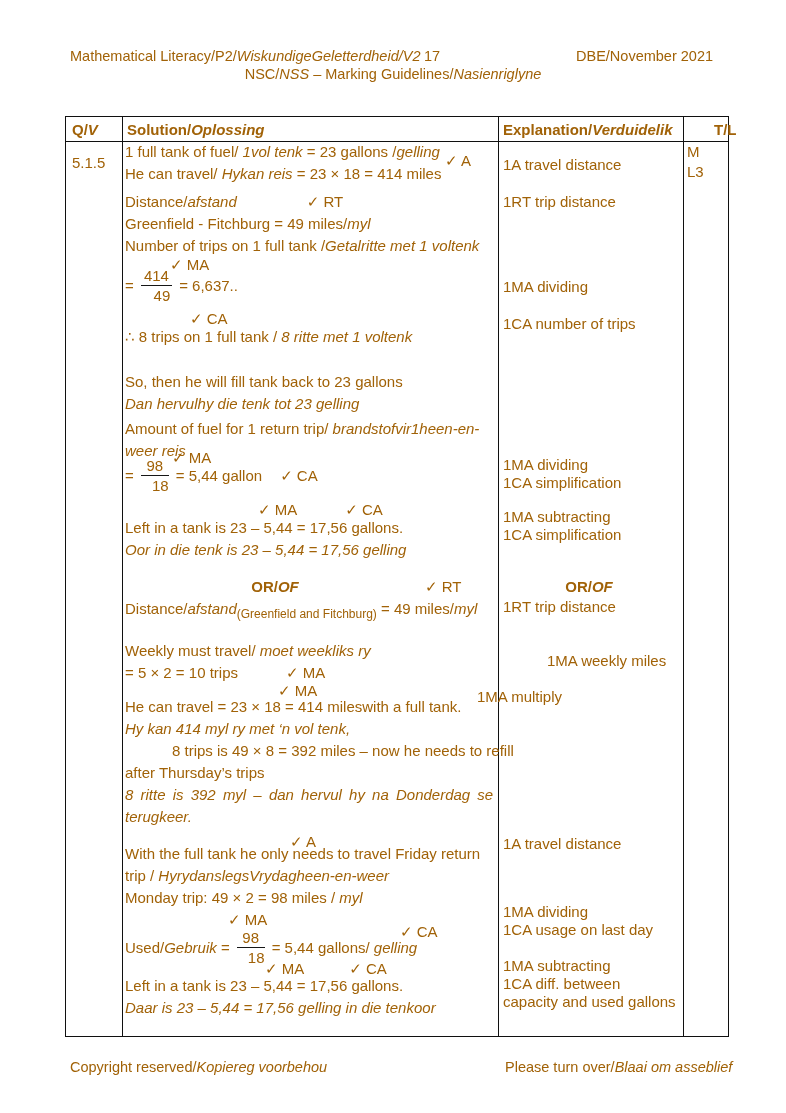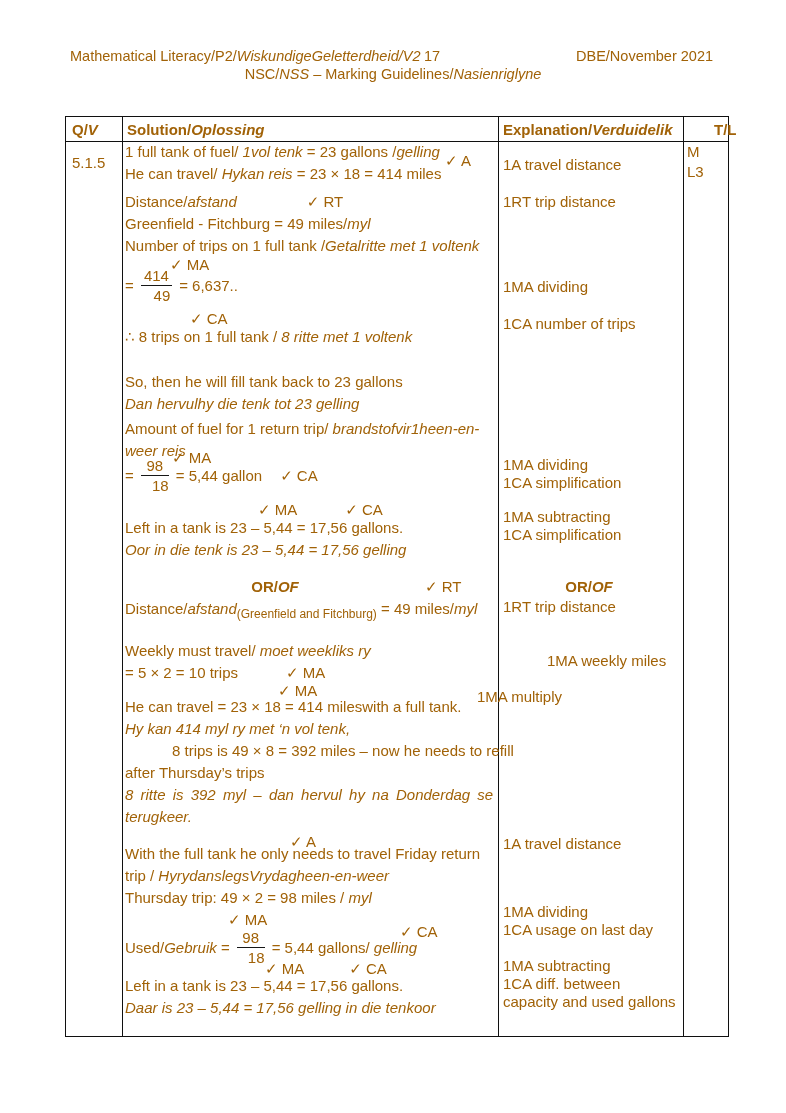--- a/index.html
+++ b/index.html
@@ -76,21 +76,21 @@
       <div class="line" style="top: 680px; left: 278px;"><span class="ck">✓ MA</span></div>
       <div class="line" style="top: 696px; left: 125px;"><span>He can travel = 23 × 18 = 414 mileswith a full tank.</span></div>
       <div class="line" style="top: 718px; left: 125px;"><span class="i">Hy kan 414 myl ry met ‘n vol tenk,</span></div>
       <div class="line" style="top: 740px; left: 131px; margin-left: 41px;"><span>8 trips is 49 × 8 = 392 miles – now he needs to refill</span></div>
       <div class="line" style="top: 762px; left: 125px; text-align: center;"><span>after Thursday’s trips</span></div>
       <div class="line wsp" style="top: 784px; left: 125px;"><span class="i">8 ritte is 392 myl – dan hervul hy na Donderdag se</span></div>
       <div class="line" style="top: 806px; left: 125px;"><span class="i">terugkeer.</span></div>
       <div class="line" style="top: 831px; left: 290px;"><span class="ck">✓ A</span></div>
       <div class="line" style="top: 843px; left: 125px;"><span>With the full tank he only needs to travel Friday return</span></div>
       <div class="line" style="top: 865px; left: 125px;"><span>trip / </span><span class="i">HyrydanslegsVrydagheen-en-weer</span></div>
-      <div class="line" style="top: 887px; left: 125px;"><span>Thursday trip: 49 × 2 = 98 miles / </span><span class="i">myl</span></div>
+      <div class="line" style="top: 887px; left: 125px;"><span>Monday trip: 49 × 2 = 98 miles / </span><span class="i">myl</span></div>
       <div class="line" style="top: 909px; left: 228px;"><span class="ck">✓ MA</span></div>
       <div class="line" style="top: 921px; left: 400px;"><span class="ck">✓ CA</span></div>
       <div class="line vc" style="top: 925px; left: 125px;"><span>Used/</span><span class="i">Gebruik</span><span> = </span><span class="frac"><span class="num">98</span><span class="den">18</span></span><span> = 5,44 gallons/ </span><span class="i">gelling</span></div>
       <div class="line" style="top: 958px; left: 265px;"><span class="ck">✓ MA</span><span class="ck" style="margin-left: 45px;">✓ CA</span></div>
       <div class="line" style="top: 975px; left: 125px;"><span>Left in a tank is 23 – 5,44 = 17,56 gallons.</span></div>
       <div class="line" style="top: 997px; left: 125px;"><span class="i">Daar is 23 – 5,44 = 17,56 gelling in die tenkoor</span></div>
       <div class="line" style="top: 154px; left: 503px;"><span>1A travel distance</span></div>
       <div class="line" style="top: 191px; left: 503px;"><span>1RT trip distance</span></div>
       <div class="line" style="top: 276px; left: 503px;"><span>1MA dividing</span></div>
       <div class="line" style="top: 313px; left: 503px;"><span>1CA number of trips</span></div>
@@ -103,14 +103,16 @@
       <div class="line" style="top: 650px; left: 503px; margin-left: 44px;"><span>1MA weekly miles</span></div>
       <div class="line" style="top: 686px; left: 477px; text-align: right;"><span>1MA multiply</span></div>
       <div class="line" style="top: 833px; left: 503px;"><span>1A travel distance</span></div>
       <div class="line" style="top: 901px; left: 503px;"><span>1MA dividing</span></div>
       <div class="line" style="top: 919px; left: 503px;"><span>1CA usage on last day</span></div>
       <div class="line" style="top: 955px; left: 503px;"><span>1MA subtracting</span></div>
       <div class="line" style="top: 973px; left: 503px;"><span>1CA diff. between</span></div>
       <div class="line" style="top: 991px; left: 503px; text-align: center;"><span>capacity and used gallons</span></div>
     </div>
 
+  <div class="line small" style="top:1057px;left:70px"><span>Copyright reserved/</span><span class="i">Kopiereg voorbehou</span></div>
+  <div class="line small" style="top:1057px;left:505px"><span>Please turn over/</span><span class="i">Blaai om asseblief</span></div>
 
 </div>
 
 </body></html>

